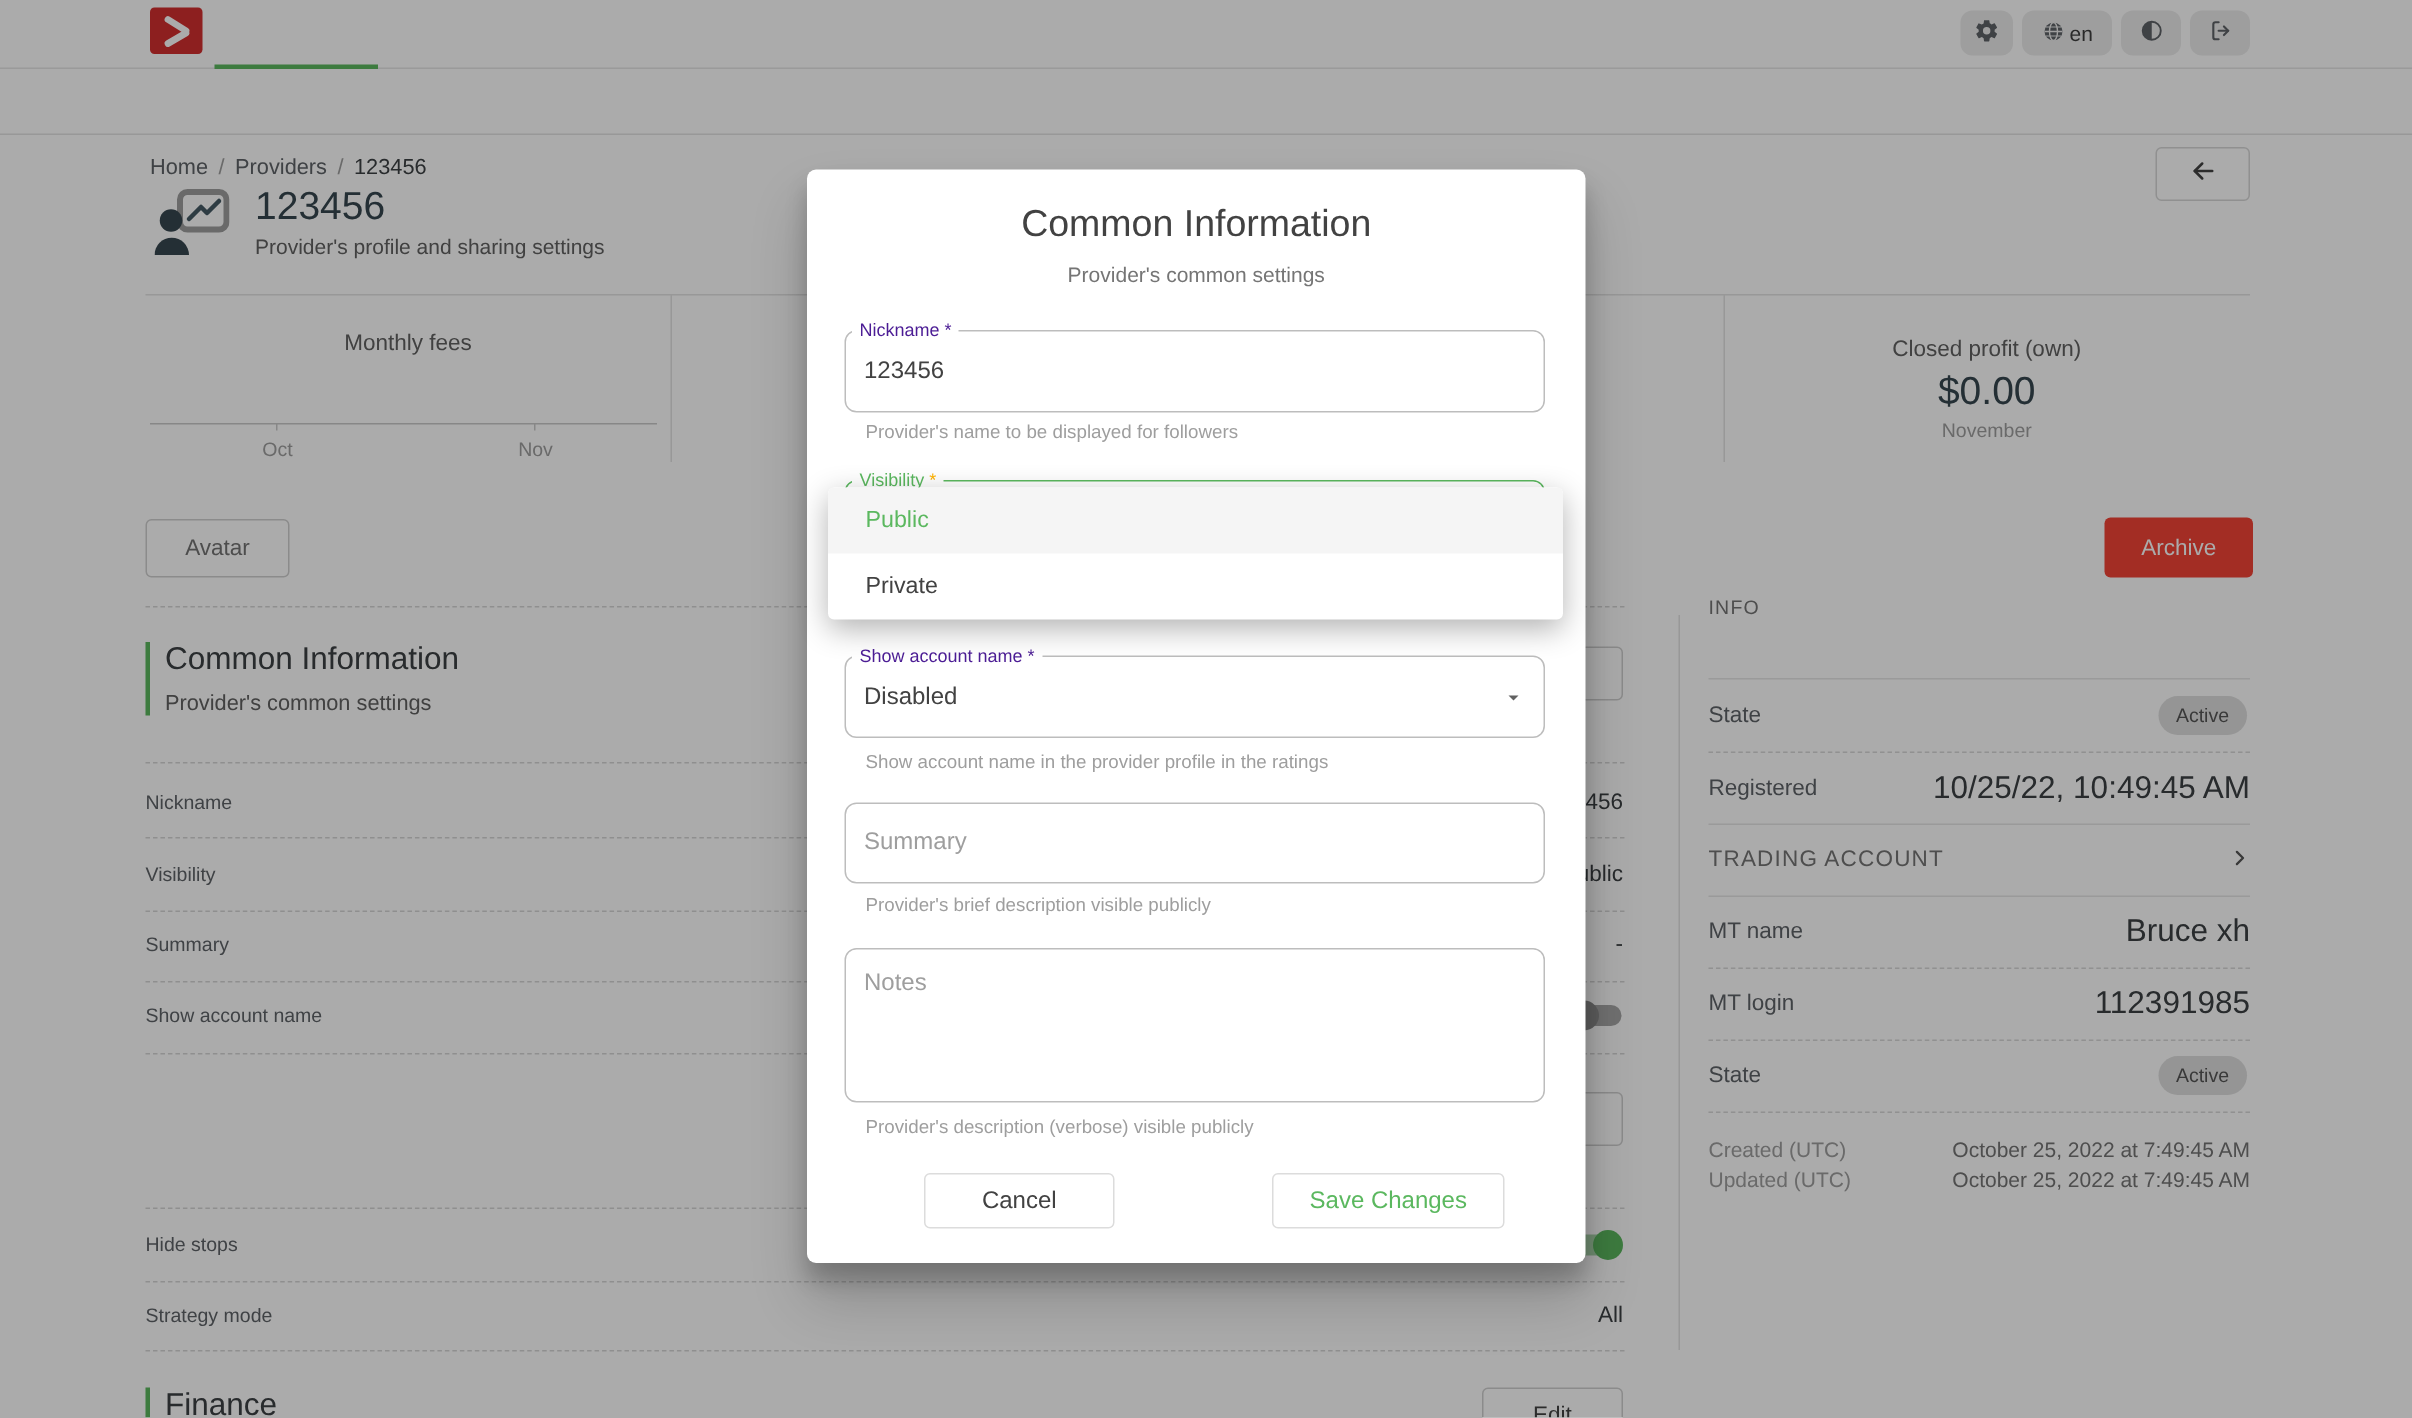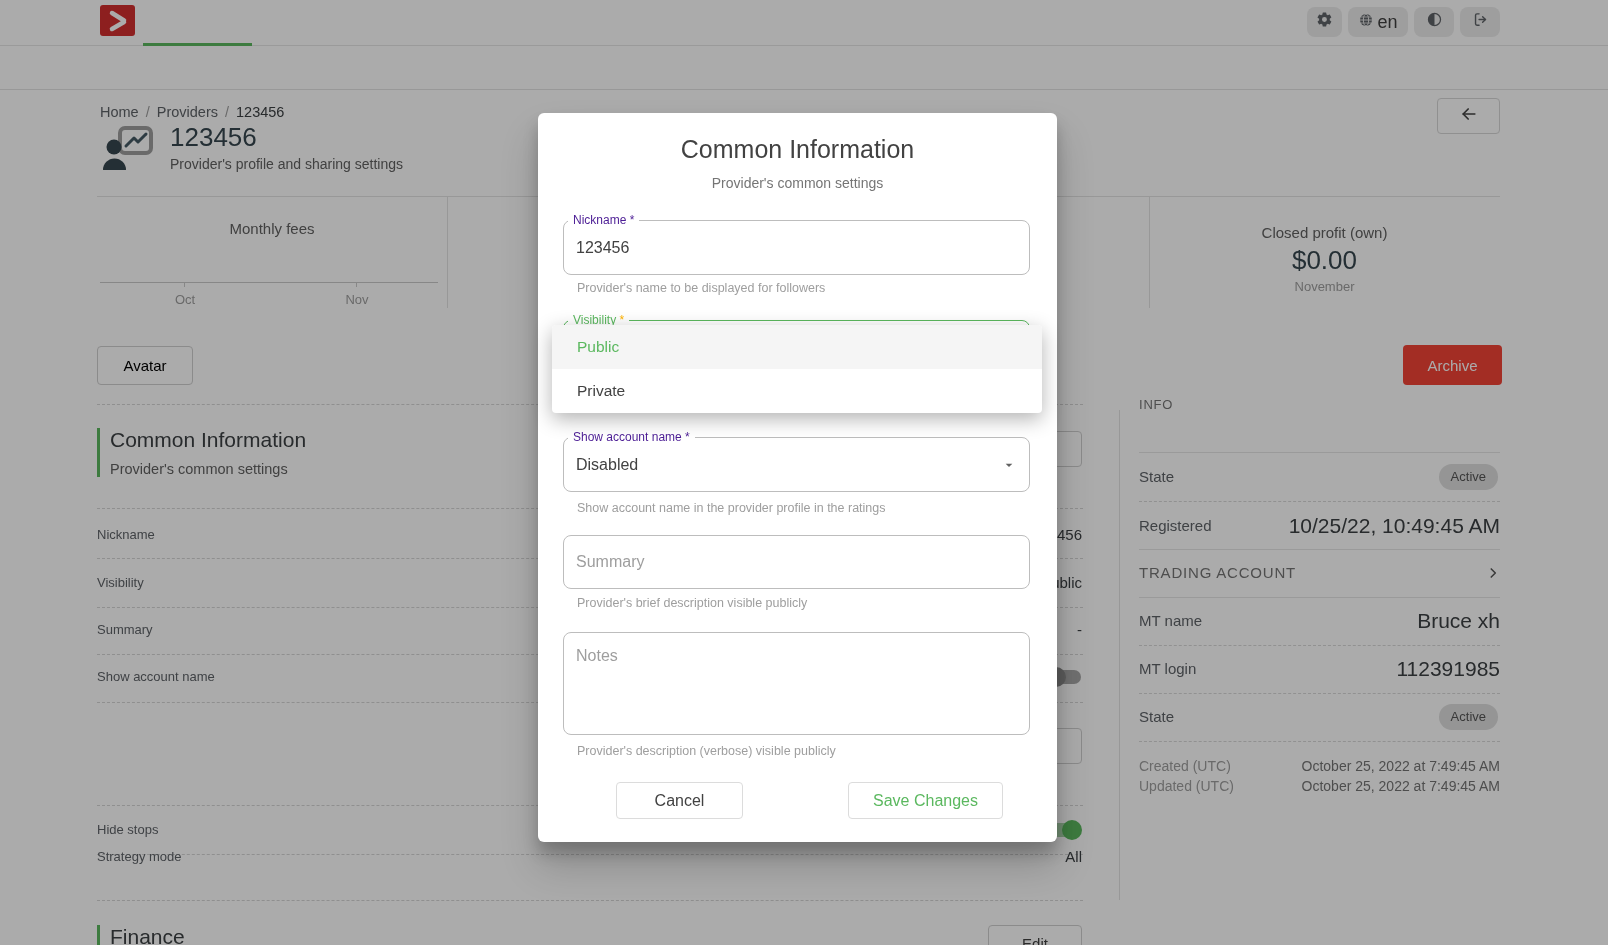--- a/index.html
+++ b/index.html
@@ -14,41 +14,41 @@
   #page{position:relative;width:1608px;height:945px;background:#fff;overflow:hidden;}
   .abs{position:absolute;}
   .txt{white-space:nowrap;}
   
   .navbar{position:absolute;left:0;top:0;width:1608px;height:46px;background:#fff;border-bottom:1px solid #e6e6e6;}
   .navitems{position:absolute;left:152px;top:0;height:46px;display:flex;gap:15px;align-items:center;}
   .navitem{font-size:15.5px;color:#3f3f3f;padding:0 2px;cursor:pointer;}
   .nav-underline{position:absolute;left:143px;top:43px;width:109px;height:3px;background:var(--green);}
   .logo{position:absolute;left:100px;top:5px;width:35px;height:31px;background:#d32f2f;border-radius:3px;}
   .topbtns{position:absolute;top:7px;left:1307px;display:flex;gap:6px;}
-  .topbtn{height:30px;border-radius:8px;background:#ececec;display:flex;align-items:center;justify-content:center;gap:3px;font-size:18px;color:#3f3f3f;cursor:pointer;}
+  .topbtn{height:30px;border-radius:8px;background:#ececec;display:flex;align-items:center;justify-content:center;gap:3px;font-size:14px;color:#3f3f3f;cursor:pointer;}
   
   .crumbband{position:absolute;left:0;top:46px;width:1608px;height:44px;border-bottom:1px solid #e3e3e3;background:#fff;}
   .crumbs{position:absolute;left:100px;top:58px;display:flex;gap:7px;font-size:14.5px;}
   .crumb{color:#5f6368;cursor:pointer;}
   .crumb.last{color:#3c4043;}
   .crumbsep{color:#9e9e9e;}
   .backbtn{position:absolute;left:1437px;top:52px;width:63px;height:36px;border:1px solid #d7d7d7;border-radius:4px;background:#fff;display:flex;align-items:center;justify-content:center;cursor:pointer;}
   
   .pgtitle{position:absolute;left:170px;top:122px;font-size:26px;color:#37474f;font-weight:500;}
   .pgsub{position:absolute;left:170px;top:156px;font-size:14px;color:#616161;}
   
   .hline{position:absolute;background:#e3e3e3;height:1px;}
   .vline{position:absolute;background:#e3e3e3;width:1px;}
   .chart-title{position:absolute;left:97px;top:220px;width:350px;text-align:center;font-size:15px;color:#616161;}
   .axis{position:absolute;left:100px;top:282px;width:338px;height:1px;background:#c9c9c9;}
   .tick{position:absolute;top:282px;width:1px;height:5px;background:#c9c9c9;}
   .ticklab{position:absolute;top:292px;width:40px;text-align:center;font-size:13px;color:#9e9e9e;}
   .cp{position:absolute;left:1149px;width:351px;text-align:center;}
   
-  .btn-outline{border:1px solid #cfcfcf;border-radius:4px;background:#fff;color:#000000;font-size:15px;display:flex;align-items:center;justify-content:center;cursor:pointer;font-family:inherit;}
+  .btn-outline{border:1px solid #cfcfcf;border-radius:4px;background:#fff;color:#737373;font-size:15px;display:flex;align-items:center;justify-content:center;cursor:pointer;font-family:inherit;}
   .btn-red{border:none;border-radius:4px;background:#f44336;color:#fff;font-size:15px;display:flex;align-items:center;justify-content:center;cursor:pointer;font-family:inherit;}
   
   .sechead{position:absolute;border-left:3px solid var(--green);padding-left:10px;}
   .sechead .t{font-size:21px;color:#3c4043;}
   .sechead .s{font-size:14.5px;color:#616161;margin-top:9px;}
   .sep-dash{position:absolute;left:97px;width:986px;border-top:1px dashed #d5d5d5;}
   .mrow{position:absolute;left:97px;width:986px;height:20px;line-height:20px;}
   .mrow .l{position:absolute;left:0;font-size:13px;color:var(--label);}
   .mrow .v{position:absolute;right:1px;font-size:15px;color:var(--ink);}
   .editbtn{position:absolute;left:988px;width:94px;height:36px;border:1px solid #d0d0d0;border-radius:4px;background:#fff;color:#424242;font-size:15px;display:flex;align-items:center;justify-content:center;cursor:pointer;}
@@ -209,21 +209,21 @@
   <div class="editbtn" style="top:728px">Edit</div>
   <div class="sep-dash" style="top:805px"></div>
   <div class="mrow" style="top:820px">
     <span class="l">Hide stops</span>
   </div>
   <div class="toggle on" style="left:1046px;top:820px">
     <span class="track"></span>
       <span class="thumb"></span>
   </div>
   <div class="sep-dash" style="top:854px"></div>
-  <div class="mrow" style="top:847px">
+  <div class="mrow" style="top:867px">
     <span class="l">Strategy mode</span>
     <span class="v">All</span>
   </div>
   <div class="sep-dash" style="top:900px"></div>
 
   <div class="sechead" style="left:97px;top:925px;height:30px">
     <div class="t">Finance</div>
   </div>
   <div class="editbtn" style="top:925px">Edit</div>
 

